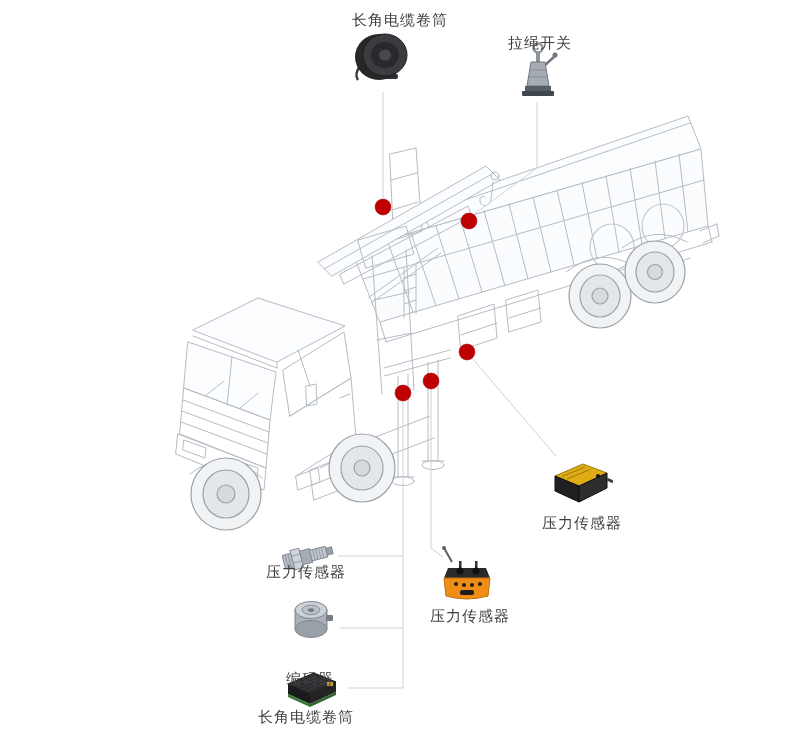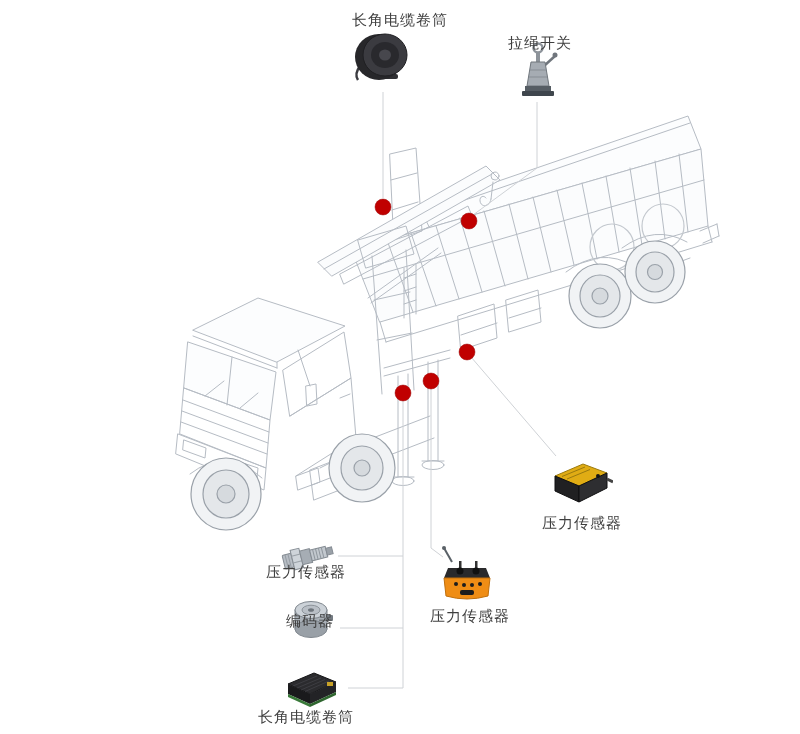--- a/index.html
+++ b/index.html
@@ -237,16 +237,16 @@
       <path d="M27 41 L53 29 L53 32 L27 44 Z" fill="#2f662f"></path>
       <rect x="44" y="19" width="6" height="4" fill="#c9a227"></rect>
     </svg>
   </div>
 
   <div class="comp-label" style="left:400px;top:10px">长角电缆卷筒</div>
   <div class="comp-label" style="left:540px;top:33px">拉绳开关</div>
   <div class="comp-label" style="left:582px;top:513px">压力传感器</div>
   <div class="comp-label" style="left:306px;top:562px">压力传感器</div>
   <div class="comp-label" style="left:470px;top:606px">压力传感器</div>
-  <div class="comp-label" style="left:310px;top:611px">编码器</div>
+  <div class="comp-label" style="left:310px;top:669px">编码器</div>
   <div class="comp-label" style="left:306px;top:707px">长角电缆卷筒</div>
 
 </div>
 
 </body></html>

